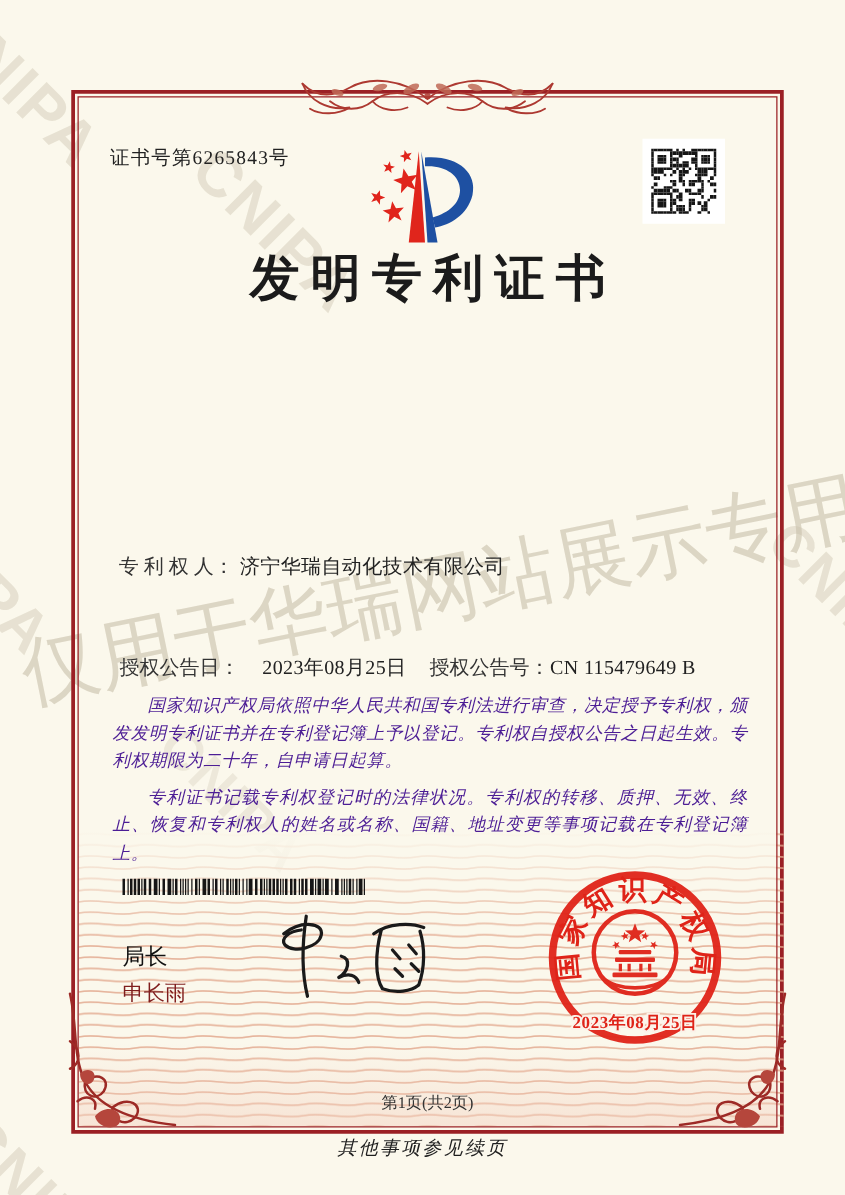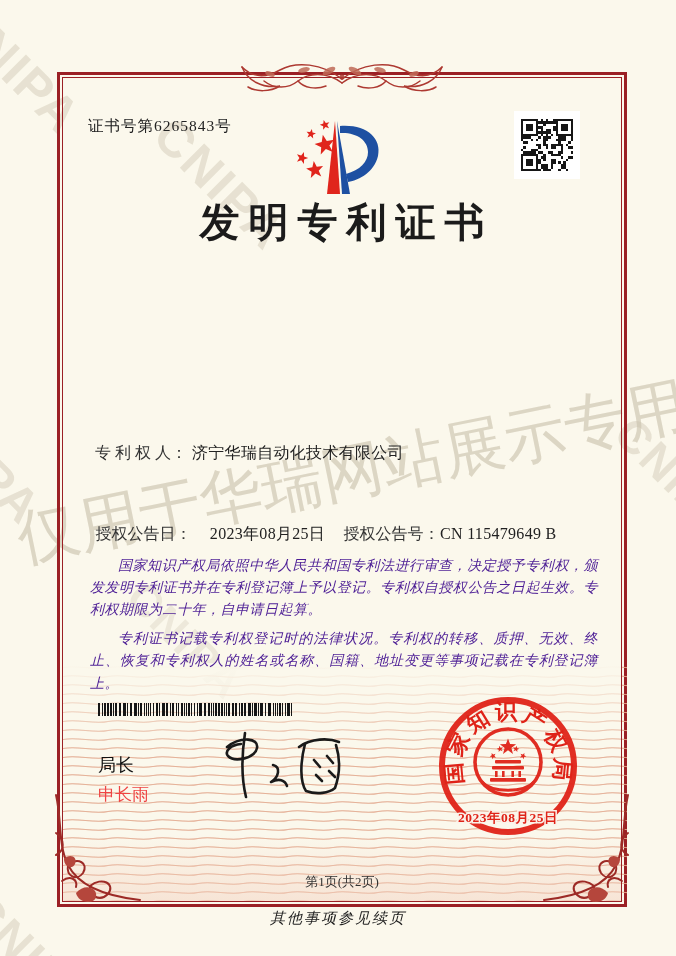--- a/index.html
+++ b/index.html
@@ -69,21 +69,21 @@
   .legal p{
     margin:0 0 7px 0;font-size:14px;line-height:1.58;text-align:justify;
     text-indent:2em;font-style:italic;letter-spacing:.5px;color:#4c1d95;
   }
   
   .barcode{position:absolute;left:38px;top:628px;width:200px;height:13px;display:flex;align-items:stretch;z-index:3;}
   .barcode div{background:#161616;height:100%;}
   .director-title{position:absolute;left:38px;top:678px;font-family:"Liberation Sans","DejaVu Sans",sans-serif;
     font-size:18px;color:#111;z-index:3;}
   .director-name{position:absolute;left:38px;top:708px;font-family:"Liberation Sans","DejaVu Sans",sans-serif;
-    font-size:17px;color:#ef4444;z-index:3;}
+    font-size:17px;color:#7f1d1d;z-index:3;}
   .signature{position:absolute;left:145px;top:652px;z-index:3;}
   .seal{position:absolute;left:373px;top:616px;z-index:4;}
   .page-info{position:absolute;left:0;right:0;top:798px;text-align:center;font-size:13px;color:#333;z-index:3;}
   
   .top-ornament{position:absolute;left:50%;top:-17px;transform:translateX(-50%);z-index:3;}
   .corner{position:absolute;bottom:-4px;z-index:2;}
   .corner.left{left:-12px;}
   .corner.right{right:-12px;transform:scaleX(-1);}
   
   .footer-note{

